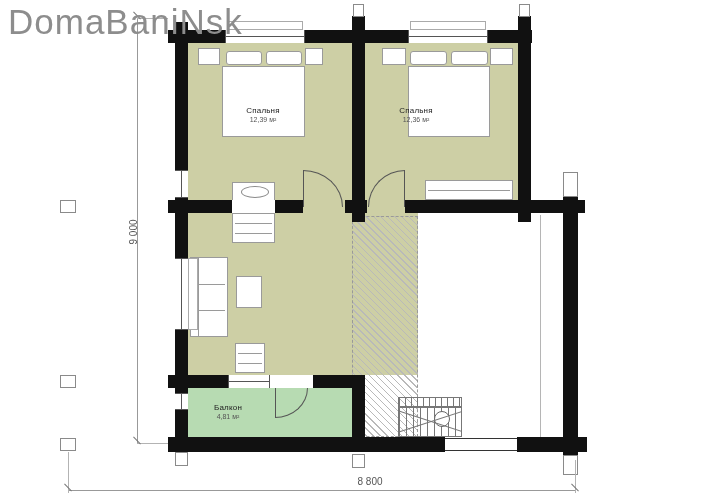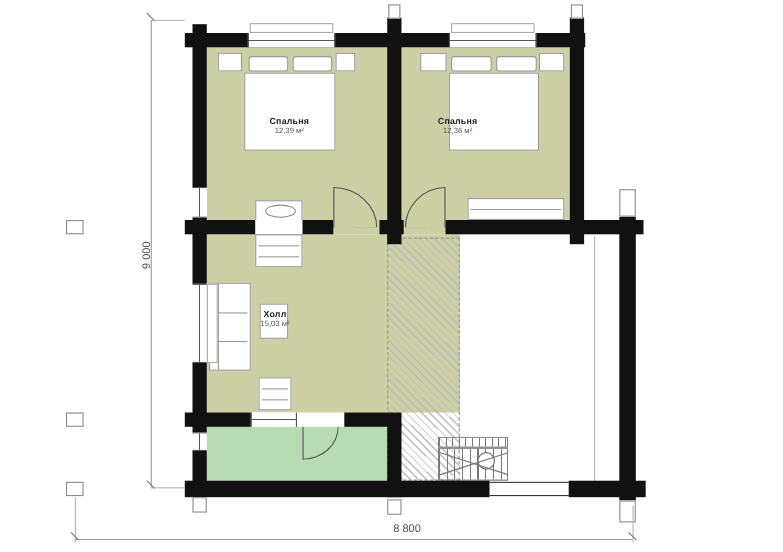--- a/index.html
+++ b/index.html
@@ -35,37 +35,38 @@
   .stairs{z-index:3;overflow:hidden;}
   .st-strip{position:absolute;left:0;top:0;width:64px;height:10px;border:1px solid #777;box-sizing:border-box;
             background:repeating-linear-gradient(90deg,#777 0 1px,transparent 1px 6px);}
   .st-tread{position:absolute;left:0;top:10px;width:64px;height:30px;border:1px solid #777;box-sizing:border-box;
             background:repeating-linear-gradient(90deg,#777 0 1px,transparent 1px 7px);}
   .st-circle{position:absolute;left:36px;top:14px;width:16px;height:16px;border:1px solid #666;
              border-radius:50%;background:#fff;box-sizing:border-box;}
   .st-diag{position:absolute;left:0;top:24px;width:66px;height:1px;background:#777;}
   
   .label{z-index:6;text-align:center;color:#222;line-height:1.25;}
-  .label .nm{font-size:8px;font-weight:bold;letter-spacing:.2px;display:block;}
+  .label .nm{font-size:8px;font-weight:normal;letter-spacing:.2px;display:block;}
   .label .ar{font-size:7px;color:#555;display:block;}
   
   .dim{background:#999;z-index:6;}
   .ext{background:#b3b3b3;z-index:6;}
   .tick{width:10px;height:1px;background:#777;transform:rotate(45deg);z-index:6;}
   .dimtext{font-size:10px;color:#555;z-index:6;text-align:center;}
   .rot{transform:rotate(-90deg);}
   
   #logo{position:absolute;left:8px;top:0;font-size:35px;line-height:44px;font-weight:300;
         letter-spacing:1px;color:#8d8d8d;z-index:10;}
 </style>
 </head>
 <body>
 
 <div id="canvas" style="--wall: #111111; --floor: #cdcfa5; --balcony: #b7dbb2;">
 
+  <div id="logo">DomaBaniNsk</div>
 
   <div class="abs floor" style="left:188px;top:43px;width:164px;height:170px;background:var(--floor);"></div>
   <div class="abs floor" style="left:365px;top:43px;width:153px;height:170px;background:var(--floor);"></div>
   <div class="abs floor" style="left:188px;top:213px;width:230px;height:162px;background:var(--floor);"></div>
   <div class="abs floor" style="left:188px;top:388px;width:164px;height:49px;background:var(--balcony);"></div>
 
   <div class="abs hatch" style="left:352px;top:216px;width:66px;height:221px;"></div>
   <div class="abs thinline" style="left:540px;top:215px;width:1px;height:222px;"></div>
 
   <div class="abs stairs" style="left:398px;top:397px;width:64px;height:41px;">
@@ -124,23 +125,23 @@
   <div class="abs railing" style="left:445px;top:438px;width:72px;height:13px;"></div>
 
   <div class="abs label" style="left:213px;top:106px;width:100px;">
     <span class="nm">Спальня</span>
     <span class="ar">12,39 м²</span>
   </div>
   <div class="abs label" style="left:366px;top:106px;width:100px;">
     <span class="nm">Спальня</span>
     <span class="ar">12,36 м²</span>
   </div>
-  <div class="abs label" style="left:205px;top:281px;width:90px;">
-    <span class="nm">Холл</span>
-    <span class="ar">15,03 м²</span>
+  <div class="abs label" style="left:188px;top:403px;width:80px;">
+    <span class="nm">Балкон</span>
+    <span class="ar">4,81 м²</span>
   </div>
 
   <div class="abs dim" style="left:137px;top:18px;width:1px;height:425px;"></div>
   <div class="abs dim" style="left:68px;top:490px;width:507px;height:1px;"></div>
   <div class="abs ext" style="left:68px;top:452px;width:1px;height:41px;"></div>
   <div class="abs ext" style="left:575px;top:460px;width:1px;height:33px;"></div>
   <div class="abs ext" style="left:137px;top:18px;width:31px;height:1px;"></div>
   <div class="abs ext" style="left:137px;top:443px;width:31px;height:1px;"></div>
   <div class="abs tick" style="left:132px;top:15px;"></div>
   <div class="abs tick" style="left:132px;top:440px;"></div>

